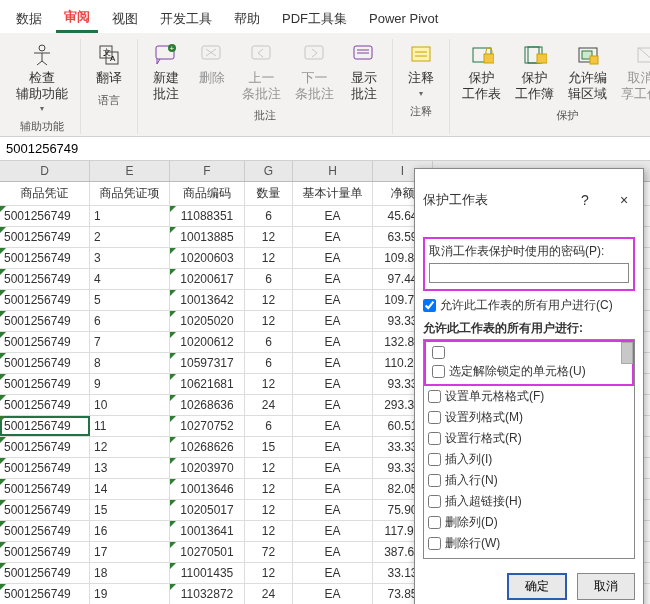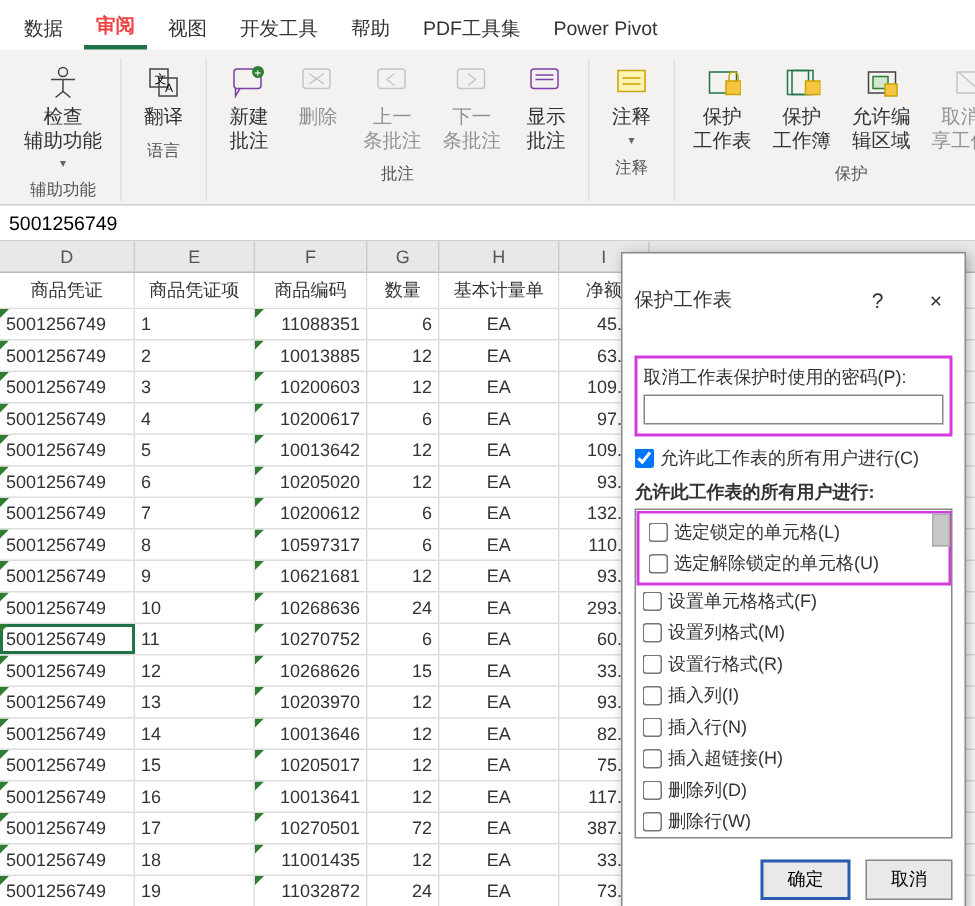--- a/index.html
+++ b/index.html
@@ -24,21 +24,21 @@
 
 .formula-bar { display: flex; align-items: center; border-bottom: 1px solid #d0d0d0; padding: 4px 6px; font-size: 13px; }
 .formula-bar input { border: none; outline: none; flex: 1; font-size: 13px; }
 
 
 .sheet { font-size: 12px; }
 .col-heads { display: flex; background: #e8e8e8; border-bottom: 1px solid #bbb; }
 .ch { border-right: 1px solid #ccc; text-align: center; padding: 3px 0; color: #555; }
 .row { display: flex; border-bottom: 1px solid #ddd; }
 .cell { border-right: 1px solid #ddd; padding: 3px 4px; white-space: nowrap; overflow: hidden; text-overflow: ellipsis; position: relative; }
-.cell.num { text-align: right; }
+.cell.num { text-align: center; }
 .cell.ctr { text-align: center; }
 .tick { position: absolute; top: 0; left: 0; width: 0; height: 0; border-top: 6px solid #2e7d32; border-right: 6px solid transparent; }
 .headrow .cell { font-weight: normal; text-align: center; background: #fff; }
 .wD { width: 90px; } .wE { width: 80px; } .wF { width: 75px; } .wG { width: 48px; } .wH { width: 80px; } .wI { width: 60px; }
 .ch.wD { width:90px } .ch.wE{width:80px} .ch.wF{width:75px} .ch.wG{width:48px} .ch.wH{width:80px} .ch.wI{width:60px}
 .cell.selected { outline: 2px solid #217346; outline-offset: -2px; }
 
 
 .dialog { position: absolute; top: 168px; right: 6px; width: 230px; background: #fff; border: 1px solid #888; box-shadow: 2px 2px 8px rgba(0,0,0,.3); font-size: 12px; }
 .dlg-title { display: flex; align-items: center; padding: 22px 8px; font-size: 13px; gap: 17px; }
@@ -424,21 +424,20 @@
     <div class="chk-row">
       <input type="checkbox" id="chk-contents" checked="" style="">
       <span>允许此工作表的所有用户进行(C)</span>
     </div>
     <div class="perm-label">允许此工作表的所有用户进行:</div>
     <div class="perm-list" id="perm-list">
       <div class="scroll-thumb"></div>
     <div class="hl">
           <div class="item">
             <input type="checkbox" style="">
-            <span>选定锁定的单元格(L)</span>
           </div>
           <div class="item">
             <input type="checkbox" style="">
             <span>选定解除锁定的单元格(U)</span>
           </div>
         </div>
         <div class="item">
           <input type="checkbox" style="">
           <span>设置单元格格式(F)</span>
         </div>

